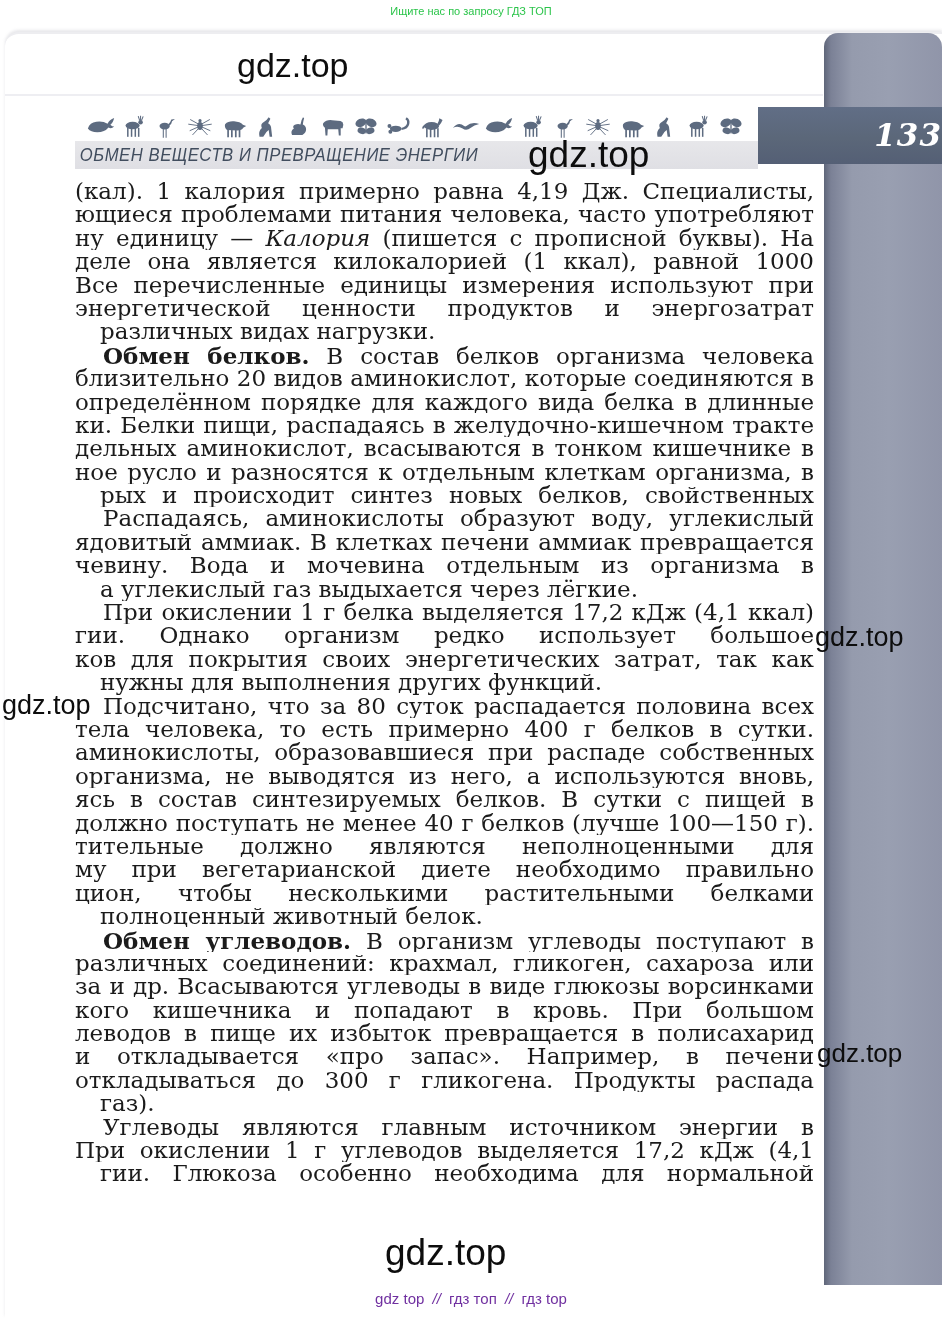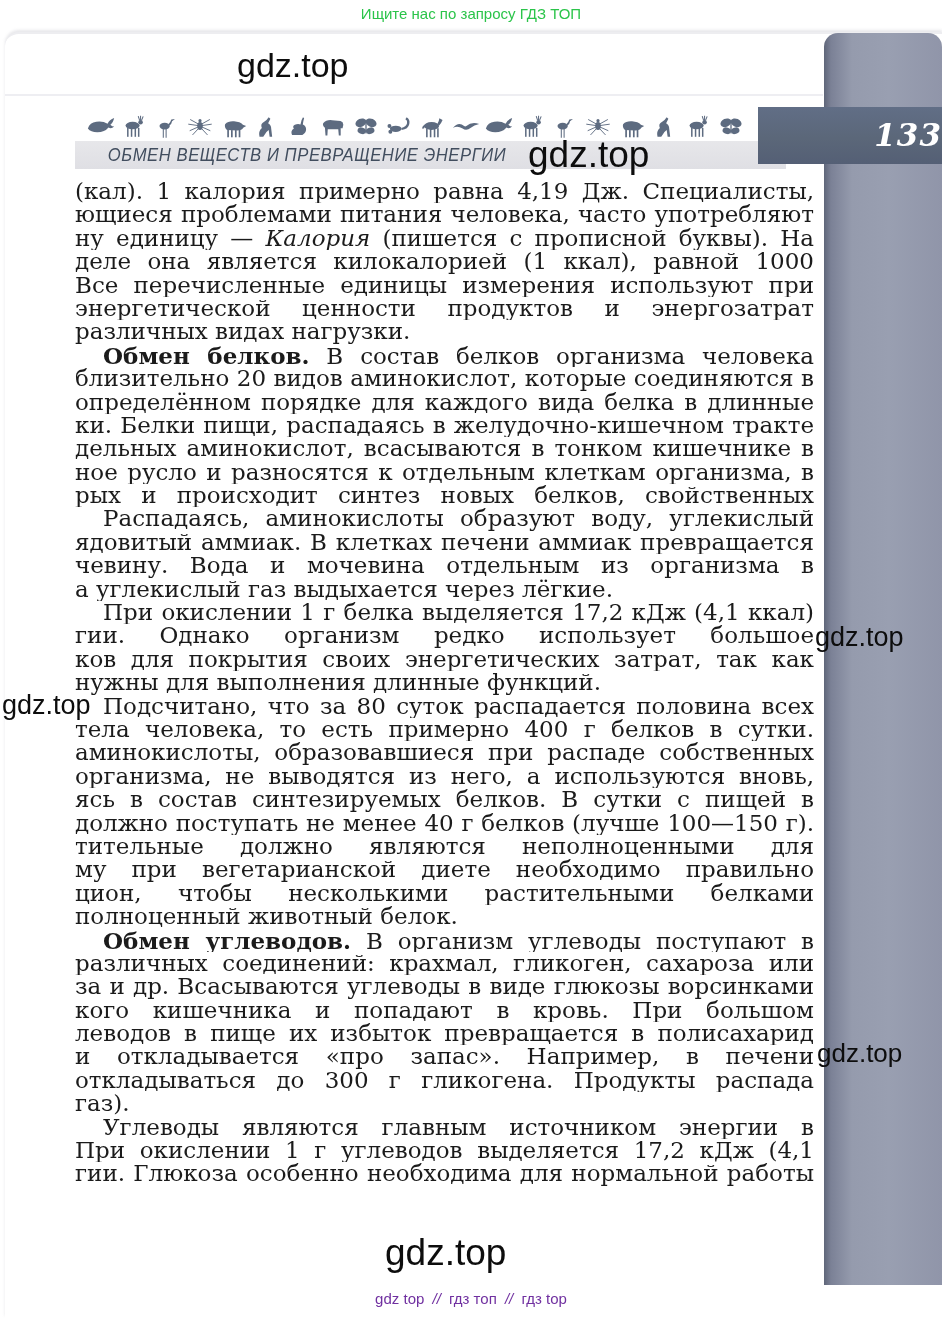--- a/index.html
+++ b/index.html
@@ -1,21 +1,21 @@
 <!DOCTYPE html>
 <html style="--banner_green: #2bc44a; --link_purple: #7030a0; --sidebar_gray: #999fb1; --sidebar_edge: #5f6679; --pagenum_band: #5b6779; --header_band_bg: #e3e3e7; --header_text: #414d5e; --silhouette: #5d6b80; --body_text: #1b1b1b; --watermark_black: #0d0d0d;"><head>
 <meta charset="utf-8">
 <style>
   html,body{margin:0;padding:0;background:#ffffff;}
   body{width:942px;height:1318px;overflow:hidden;font-family:"DejaVu Serif",serif;}
   .stage{position:relative;width:942px;height:1318px;background:#fff;}
 
   
   .banner{position:absolute;top:5px;left:0;width:100%;text-align:center;
-    font-family:"Liberation Sans",sans-serif;font-size:15px;color:var(--banner_green,#2bc44a);}
+    font-family:"Liberation Sans",sans-serif;font-size:11px;color:var(--banner_green,#2bc44a);}
 
   
   .card{position:absolute;top:32px;left:5px;right:0;bottom:0;background:#fff;
     border-top-left-radius:14px;border-top:2px solid #ededf0;box-shadow:0 -2px 3px rgba(160,160,170,.25);}
   .hairline{position:absolute;left:5px;top:94px;width:818px;height:2px;background:#eeeef2;}
 
   
   .sidebar{position:absolute;left:824px;top:33px;width:118px;height:1252px;
     border-radius:14px 14px 0 0;
     background:linear-gradient(90deg,var(--sidebar_edge,#5f6679) 0px,#7b8196 7px,#959bad 28px,var(--sidebar_gray,#999fb1) 55%,#9095a9 100%);}
@@ -26,30 +26,30 @@
   .pagenum{display:block;margin-left:18px;line-height:56px;color:#ffffff;
     font-family:"DejaVu Serif",serif;font-weight:bold;font-style:italic;font-size:31px;letter-spacing:1px;text-align:right;}
 
   
   .animal-band{position:absolute;left:86px;top:109px;width:660px;height:31px;z-index:2;
     display:flex;justify-content:space-between;align-items:flex-end;color:var(--silhouette,#5d6b80);}
   .animal-band svg{width:30px;height:27px;flex:0 0 auto;fill:currentColor;}
 
   
   .header-band{position:absolute;left:75px;top:141px;width:683px;height:28px;z-index:2;
-    background:linear-gradient(180deg,#e7e7ea,#dfdfe4);padding-left:28px;}
+    background:linear-gradient(180deg,#e7e7ea,#dfdfe4);}
   .header-title{display:inline-block;transform:scaleX(.95);transform-origin:left center;
     font-family:"Liberation Sans",sans-serif;font-style:italic;font-size:17.5px;
     color:var(--header_text,#414d5e);line-height:28px;padding-left:5px;letter-spacing:.6px;white-space:nowrap;}
 
   
   .body-text{position:absolute;left:75px;top:180px;width:739px;z-index:2;
     color:var(--body_text,#1b1b1b);font-size:23px;}
   .tl{height:23.4px;line-height:23.4px;text-align:justify;text-align-last:justify;overflow:hidden;white-space:nowrap0;}
-  .tl.last{text-align-last:left;}
+  .tl.last{text-align-last:left;margin-left:25px;}
   .tl.ind{text-indent:28px;}
   .tl .b{font-weight:bold;}
   .tl .i{font-style:italic;}
 
   
   .wm{position:absolute;z-index:6;color:var(--watermark_black,#0d0d0d);
     font-family:"Liberation Sans",sans-serif;white-space:nowrap;}
   .wm1{left:237px;top:46px;font-size:34px;}
   .wm2{left:528px;top:134px;font-size:37px;}
   .wm3{left:815px;top:622px;font-size:27px;}
@@ -213,21 +213,21 @@
       <div class="tl"><span>дельных аминокислот, всасываются в тонком кишечнике в кровя-</span></div>
       <div class="tl"><span>ное русло и разносятся к отдельным клеткам организма, в кото-</span></div>
       <div class="tl last"><span>рых и происходит синтез новых белков, свойственных человеку.</span></div>
       <div class="tl ind"><span>Распадаясь, аминокислоты образуют воду, углекислый газ и</span></div>
       <div class="tl"><span>ядовитый аммиак. В клетках печени аммиак превращается в мо-</span></div>
       <div class="tl"><span>чевину. Вода и мочевина отдельным из организма в составе мочи,</span></div>
       <div class="tl last"><span>а углекислый газ выдыхается через лёгкие.</span></div>
       <div class="tl ind"><span>При окислении 1 г белка выделяется 17,2 кДж (4,1 ккал) энер-</span></div>
       <div class="tl"><span>гии. Однако организм редко использует большое количество бел-</span></div>
       <div class="tl"><span>ков для покрытия своих энергетических затрат, так как белки</span></div>
-      <div class="tl last"><span>нужны для выполнения длинные функций.</span></div>
+      <div class="tl last"><span>нужны для выполнения других функций.</span></div>
       <div class="tl ind"><span>Подсчитано, что за 80 суток распадается половина всех белков</span></div>
       <div class="tl"><span>тела человека, то есть примерно 400 г белков в сутки. Однако</span></div>
       <div class="tl"><span>аминокислоты, образовавшиеся при распаде собственных белков</span></div>
       <div class="tl"><span>организма, не выводятся из него, а используются вновь, включа-</span></div>
       <div class="tl"><span>ясь в состав синтезируемых белков. В сутки с пищей в организм</span></div>
       <div class="tl"><span>должно поступать не менее 40 г белков (лучше 100—150 г). Рас-</span></div>
       <div class="tl"><span>тительные должно являются неполноценными для человека, поэто-</span></div>
       <div class="tl"><span>му при вегетарианской диете необходимо правильно подбирать ра-</span></div>
       <div class="tl"><span>цион, чтобы несколькими растительными белками заменить один</span></div>
       <div class="tl last"><span>полноценный животный белок.</span></div>

